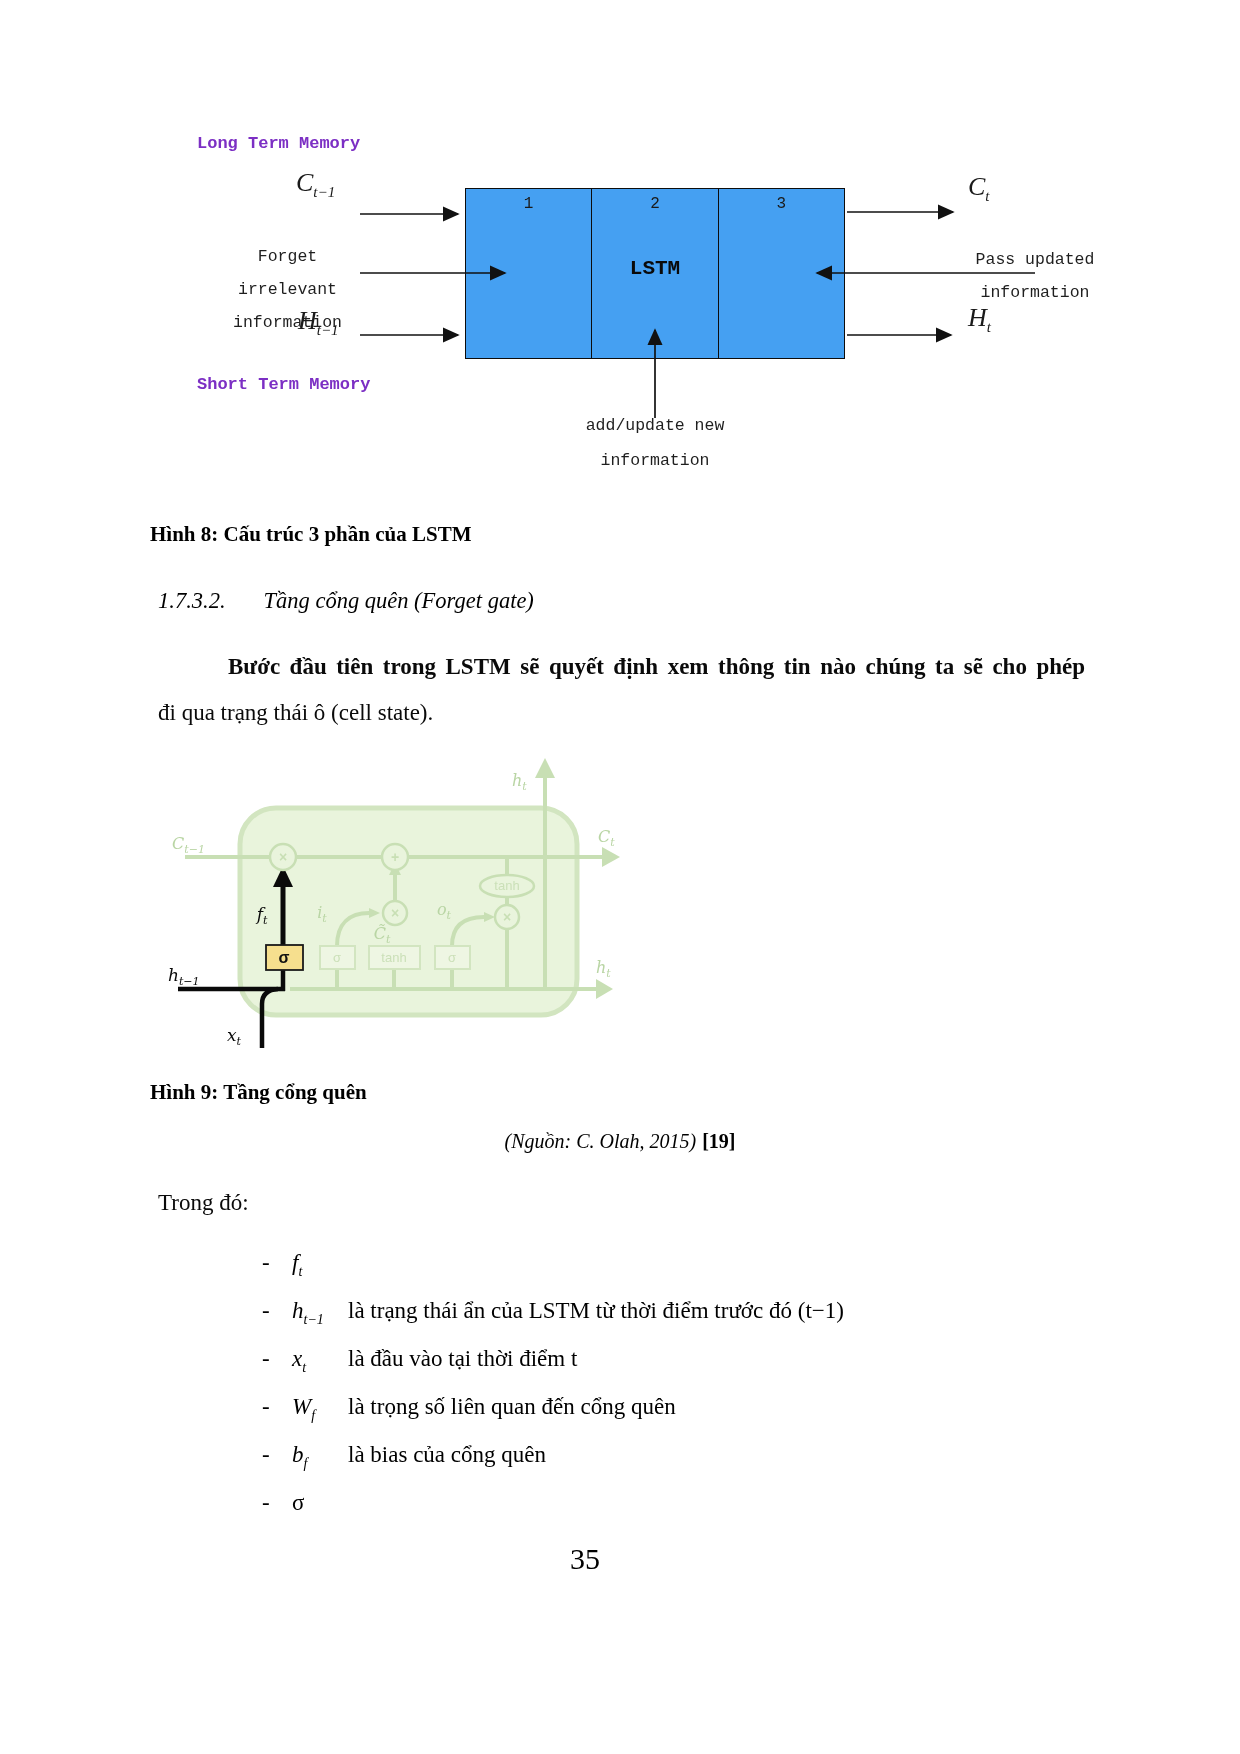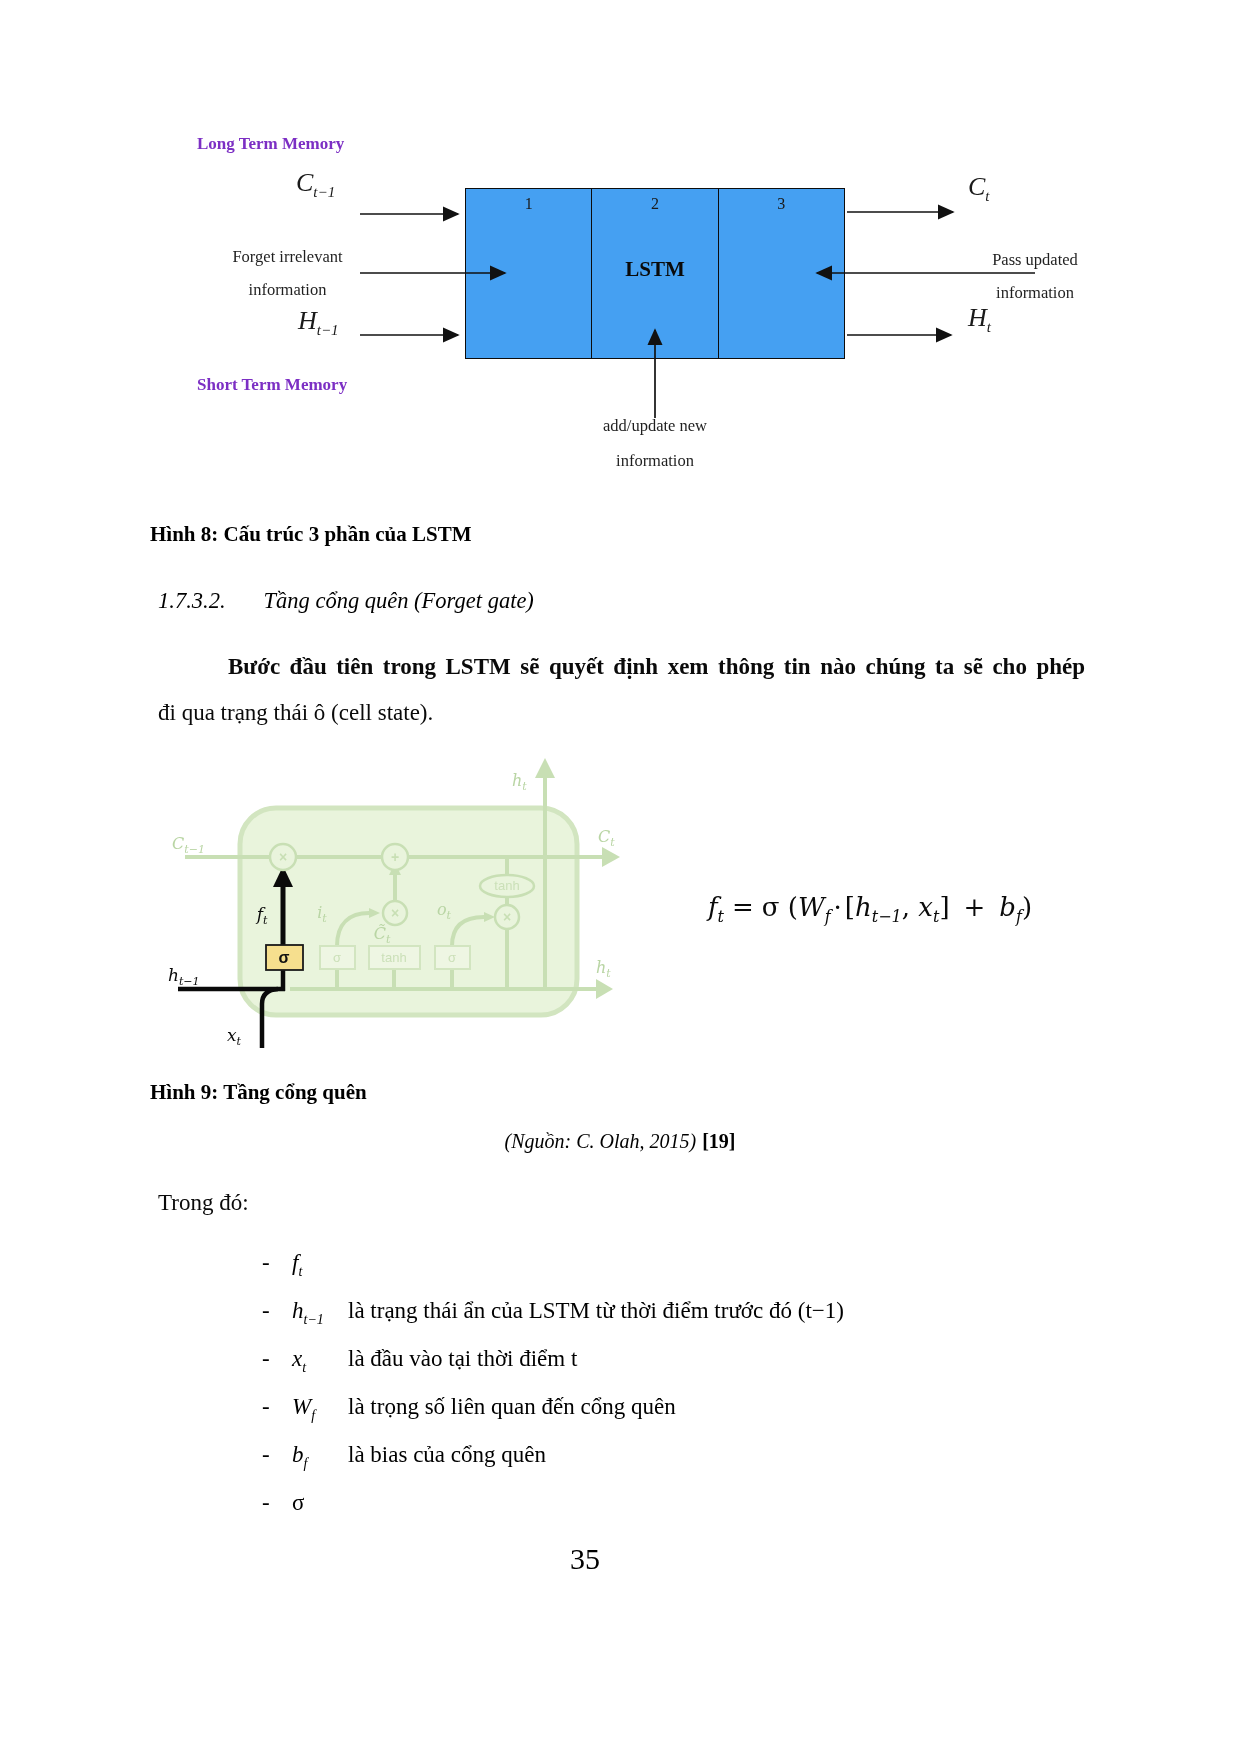--- a/index.html
+++ b/index.html
@@ -1,21 +1,21 @@
 <!DOCTYPE html>
 <html><head>
 <meta charset="utf-8">
 <style>
   html,body{margin:0;padding:0;background:#fff;}
   .page{position:relative;width:1240px;height:1754px;background:#ffffff;overflow:hidden;
         font-family:"Liberation Serif","DejaVu Serif",serif;color:#000;}
   .abs{position:absolute;}
 
   
-  .f8-sans{font-family:Liberation Serif, serif;}
+  .f8-sans{font-family:Liberation Mono, monospace;}
   .mem-label{font-weight:bold;font-size:17px;color:#7C2FC4;}
   .mathlabel{font-style:italic;font-size:26px;color:#1a1a1a;}
   .mathlabel sub{font-size:15px;font-style:italic;}
   .f8-note{font-size:16.5px;color:#1f1f1f;line-height:33px;text-align:center;}
   .lstm-box{left:465px;top:188px;width:380px;height:171px;background:#45A0F2;
             border:1.6px solid #0d0d0d;display:flex;box-sizing:border-box;}
   .lstm-col{flex:1;position:relative;border-right:1.6px solid #0d0d0d;}
   .lstm-col:last-child{border-right:none;}
   .lstm-num{text-align:center;margin-top:6px;font-size:16px;color:#1a1a1a;}
   .lstm-title{position:absolute;top:40%;width:100%;text-align:center;font-weight:bold;
@@ -192,23 +192,20 @@
     <text class="glabel" x="172" y="228" text-anchor="middle"><tspan>i</tspan><tspan class="gsub" dy="4">t</tspan></text>
     <text class="glabel" x="232" y="249" text-anchor="middle"><tspan>C̃</tspan><tspan class="gsub" dy="4">t</tspan></text>
     <text class="glabel" x="294" y="225" text-anchor="middle"><tspan>o</tspan><tspan class="gsub" dy="4">t</tspan></text>
     <text class="glabel" x="446" y="283"><tspan>h</tspan><tspan class="gsub" dy="4">t</tspan></text>
 
     <text class="klabel" x="112" y="230" text-anchor="middle"><tspan>f</tspan><tspan class="gsub" dy="4">t</tspan></text>
     <text class="klabel" x="18" y="291"><tspan>h</tspan><tspan class="gsub" dy="4">t−1</tspan></text>
     <text class="klabel" x="84" y="351" text-anchor="middle"><tspan>x</tspan><tspan class="gsub" dy="4">t</tspan></text>
   </svg>
 
-  <div class="abs formula" style="left:640px;top:892px;width:460px;">
-    <i>f</i><sub>t</sub><span class="op">=</span><span>σ</span> <span>(</span><i>W</i><sub>f</sub><span class="cdot">·</span><span>[</span><i>h</i><sub>t−1</sub><span>,</span> <i>x</i><sub>t</sub><span>]</span><span class="op wide">+</span><i>b</i><sub>f</sub><span>)</span>
-  </div>
 
   <div class="abs caption" style="left:150px;top:1080px;width:940px;">Hình 9: Tầng cổng quên</div>
   <div class="abs source-line" style="left:150px;top:1130px;width:940px;">
     <span class="src-it">(Nguồn: C. Olah, 2015)</span><span class="src-ref">[19]</span>
   </div>
 
   <div class="abs bodytext" style="left:158px;top:1190px;">Trong đó:</div>
 
   <div class="abs li" style="left:262px;top:1250px;">
     <span class="dash">-</span>

